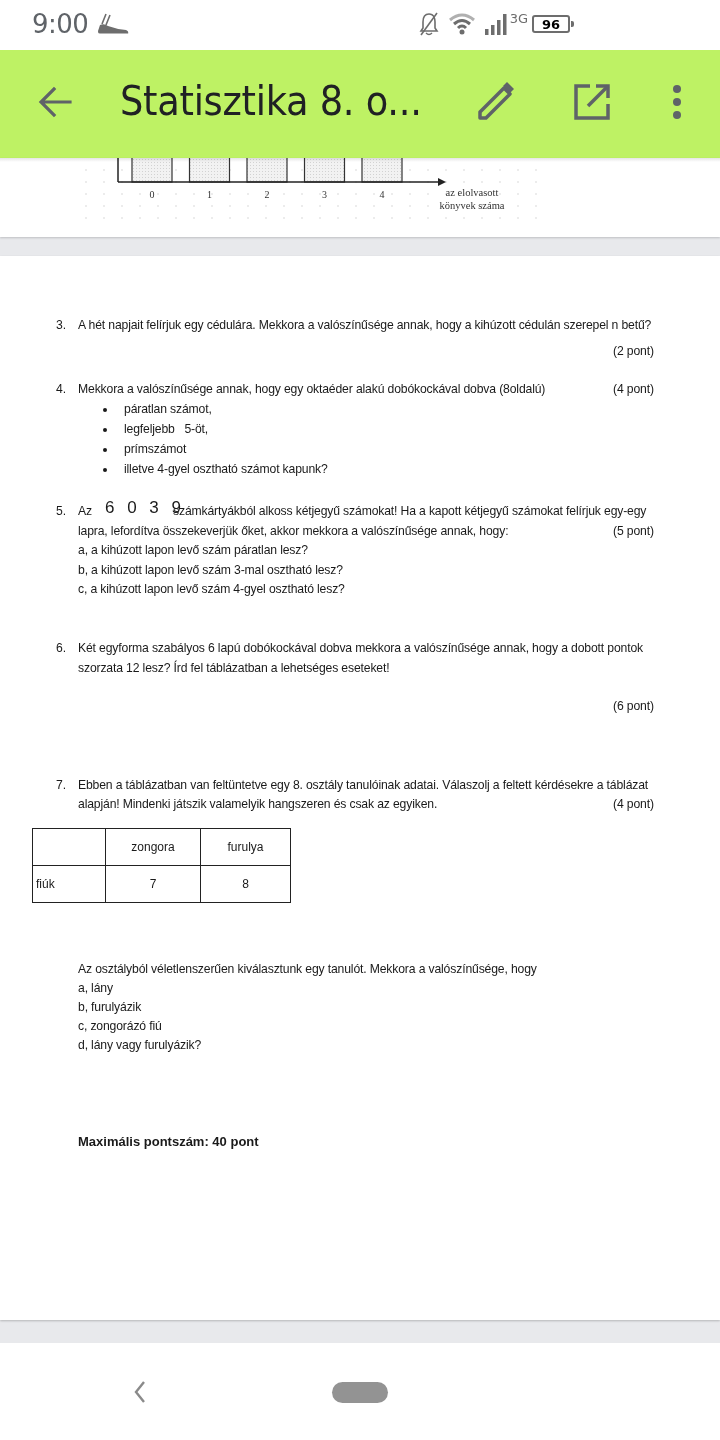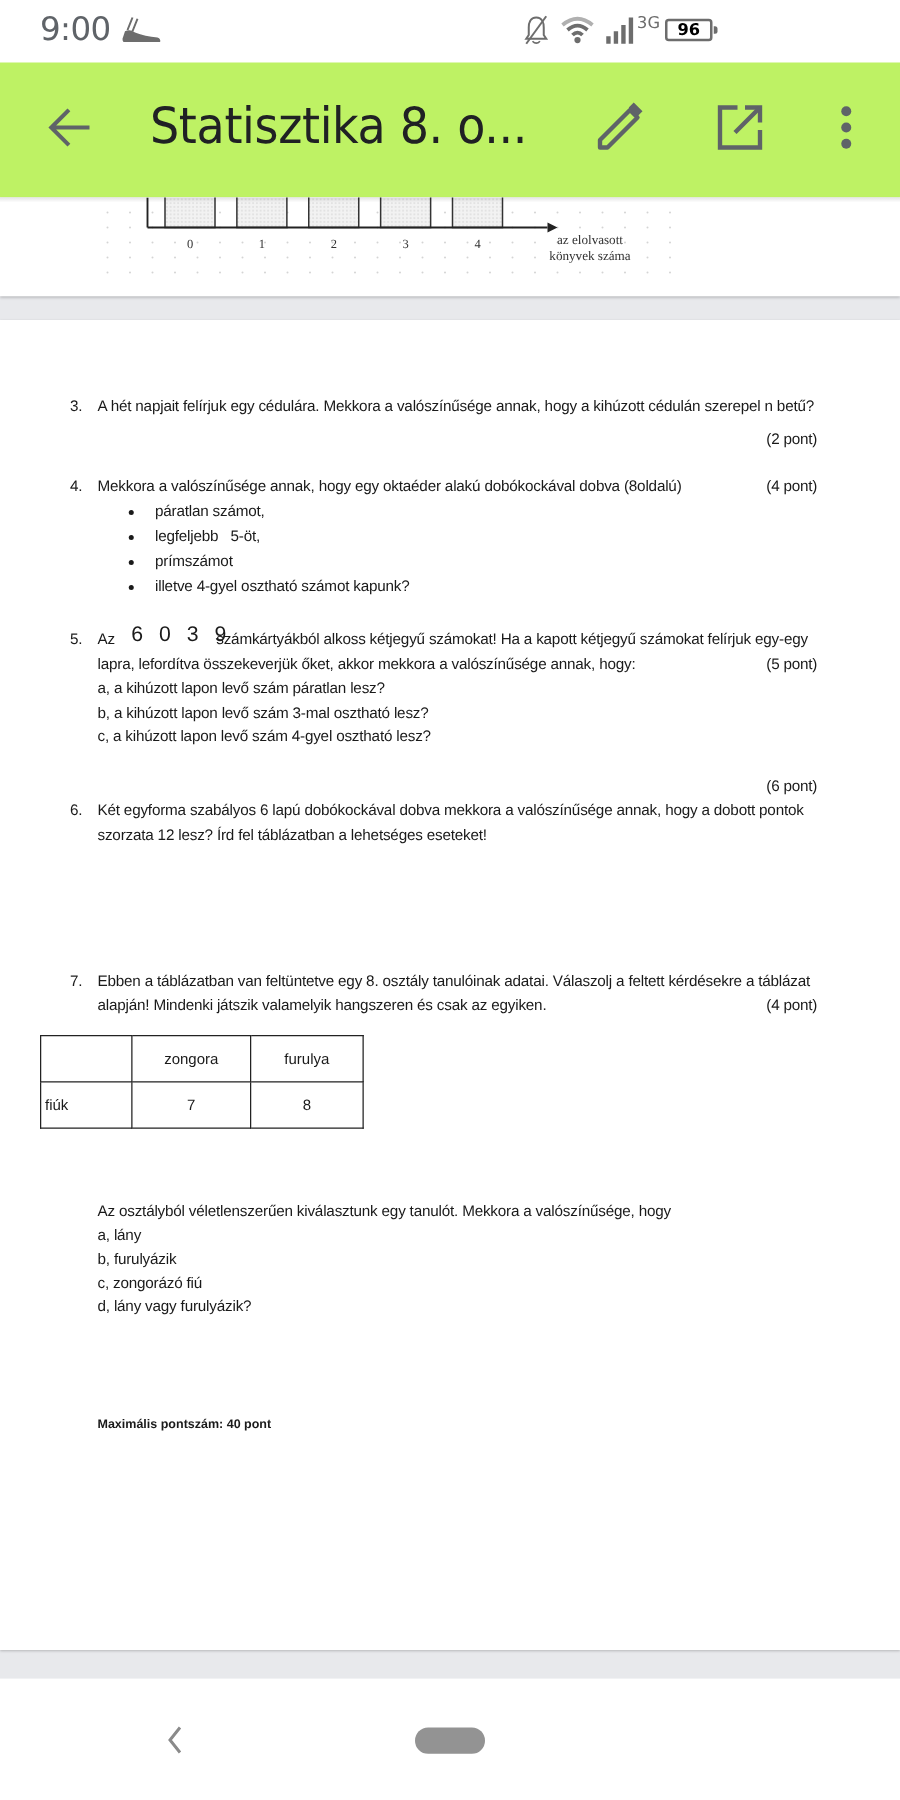--- a/index.html
+++ b/index.html
@@ -46,21 +46,21 @@
   .bullet-text { position: absolute; left: 124px; white-space: nowrap; }
   .digits { font-size: 17px; letter-spacing: 4px; font-weight: normal; }
 
   
   .data-table { position: absolute; left: 32px; top: 828px; border-collapse: collapse; font-size: 12px; color: #1a1a1a; font-family: "Liberation Sans", sans-serif; }
   .data-table td { border: 1.5px solid #222; height: 37px; vertical-align: middle; }
   .data-table td.c0 { width: 73px; padding-left: 3px; }
   .data-table td.c1 { width: 95px; text-align: center; }
   .data-table td.c2 { width: 90px; text-align: center; }
 
-  .max-score { position: absolute; left: 78px; top: 1134px; font-size: 10px; font-weight: bold; color: #1a1a1a; font-family: "Liberation Sans", sans-serif; white-space: nowrap; }
+  .max-score { position: absolute; left: 78px; top: 1134px; font-size: 13px; font-weight: bold; color: #1a1a1a; font-family: "Liberation Sans", sans-serif; white-space: nowrap; }
 
   
   .nav-bar { position: absolute; left: 0; top: 1343px; width: 720px; height: 97px; background: #fff; }
   .nav-back { position: absolute; left: 128px; top: 34px; width: 24px; height: 30px; cursor: pointer; }
   .nav-home { position: absolute; left: 332px; top: 39px; width: 56px; height: 21px; border-radius: 11px; background: #939393; cursor: pointer; }
 </style>
 </head>
 <body>
 
 <div class="status-bar">
@@ -327,21 +327,21 @@
     <span class="points" style="left:613px;top:522px">(5 pont)</span>
     <span class="q-text" style="top:541px">a, a kihúzott lapon levő szám páratlan lesz?</span>
     <span class="q-text" style="top:561px">b, a kihúzott lapon levő szám 3-mal osztható lesz?</span>
     <span class="q-text" style="top:580px">c, a kihúzott lapon levő szám 4-gyel osztható lesz?</span>
   </div>
 
   <div class="q" style="left:0;top:0;">
     <span class="q-num" style="top:639px">6.</span>
     <span class="q-text" style="top:639px">Két egyforma szabályos 6 lapú dobókockával dobva mekkora a valószínűsége annak, hogy a dobott pontok</span>
     <span class="q-text" style="top:659px">szorzata 12 lesz? Írd fel táblázatban a lehetséges eseteket!</span>
-    <span class="points" style="left:613px;top:620px">(6 pont)</span>
+    <span class="points" style="left:613px;top:697px">(6 pont)</span>
   </div>
 
   <div class="q" style="left:0;top:0;">
     <span class="q-num" style="top:776px">7.</span>
     <span class="q-text" style="top:776px">Ebben a táblázatban van feltüntetve  egy 8. osztály tanulóinak adatai. Válaszolj a feltett kérdésekre a táblázat</span>
     <span class="q-text" style="top:795px">alapján! Mindenki játszik valamelyik hangszeren és csak az egyiken.</span>
     <span class="points" style="left:613px;top:795px">(4 pont)</span>
   </div>
 
   <table class="data-table">

